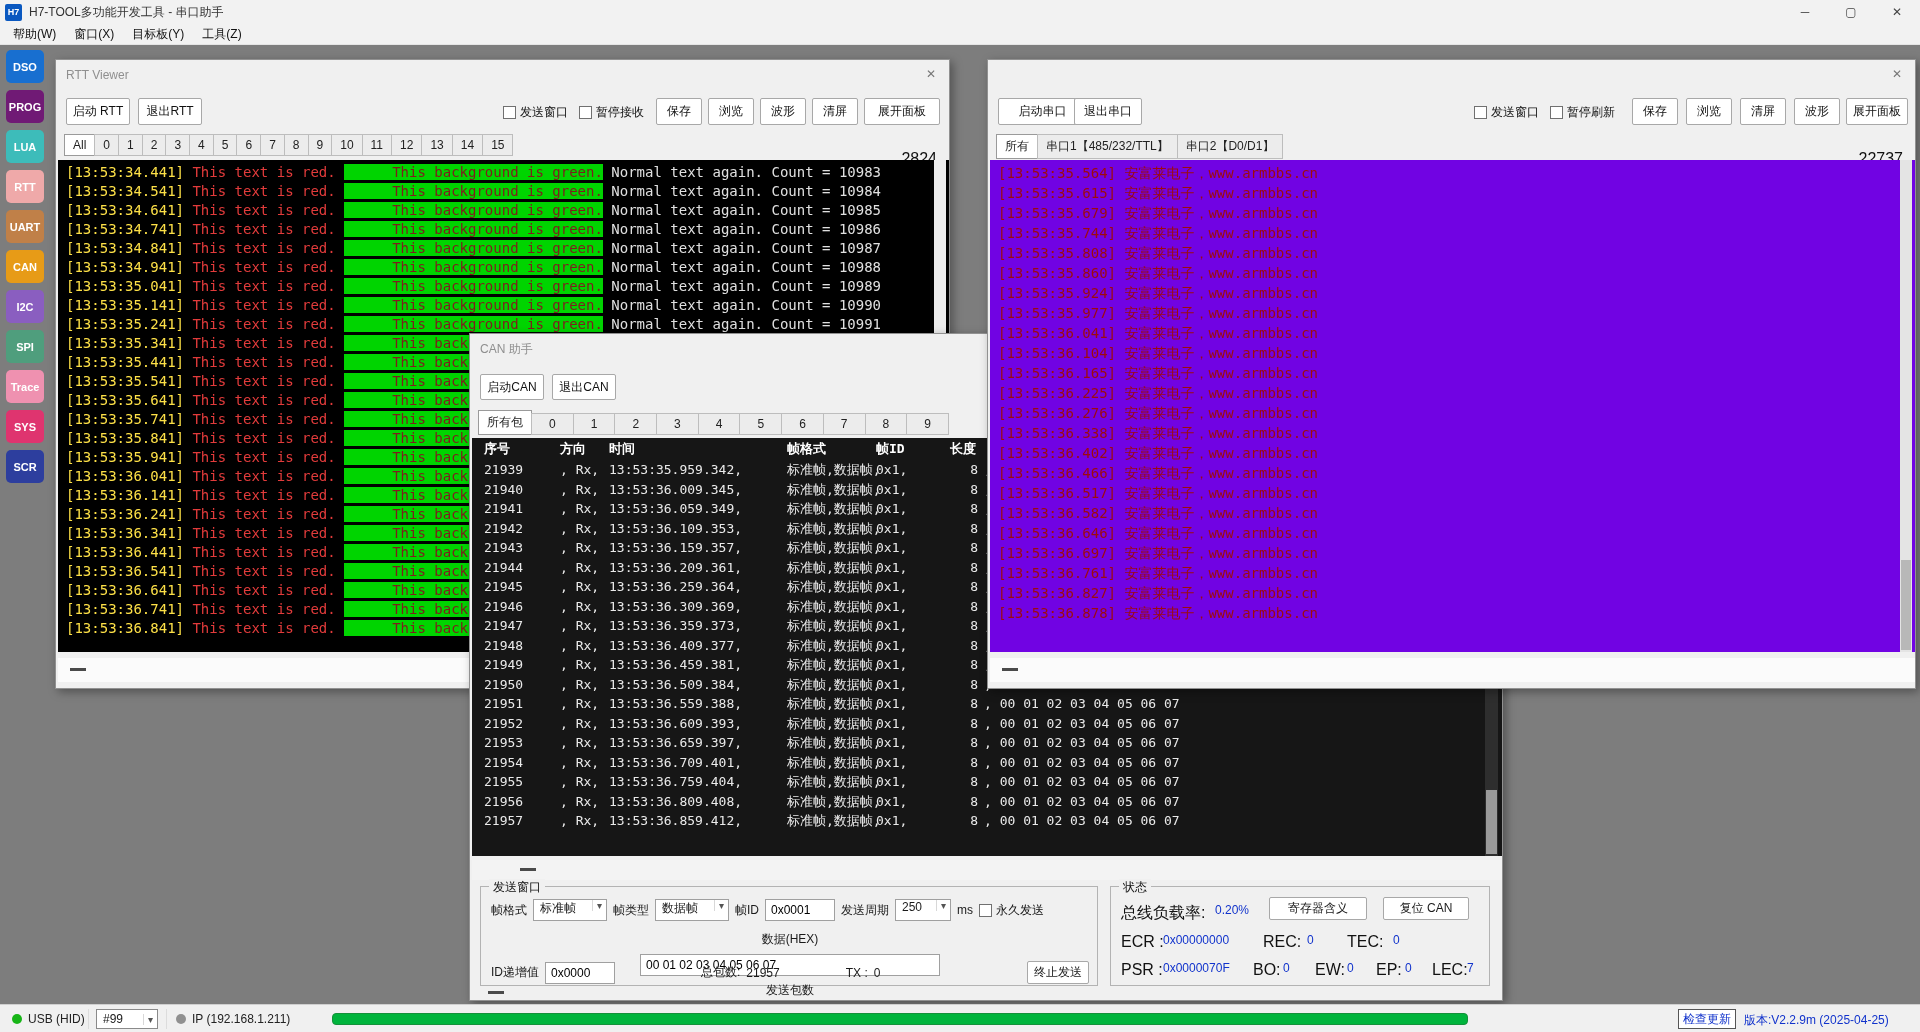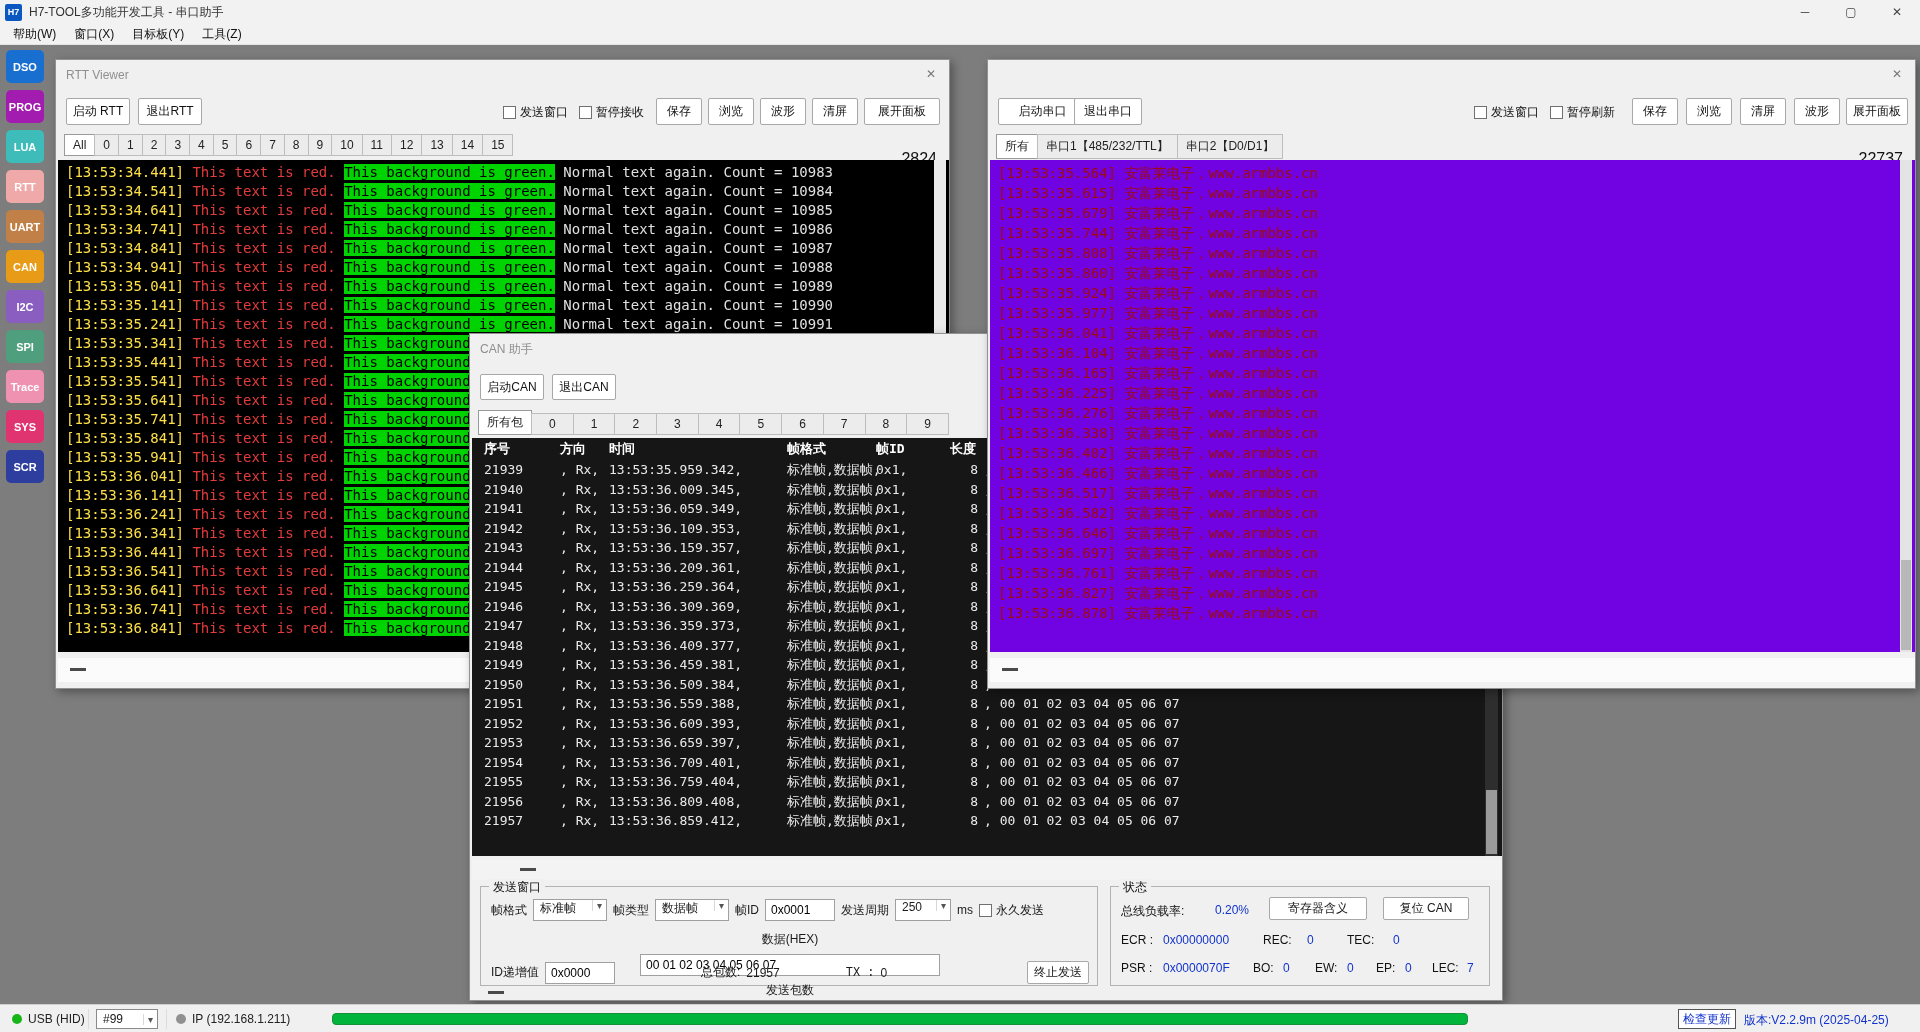--- a/index.html
+++ b/index.html
@@ -39,21 +39,21 @@
   .term{position:absolute;font-family:"DejaVu Sans Mono","Liberation Mono",monospace;font-size:14px;
         white-space:pre;overflow:hidden;padding:3px 8px;}
   .vscroll{position:absolute;background:#ececec;}
   .vthumb{position:absolute;left:1px;background:#c2c2c2;}
   .hstrip{position:absolute;background:#fbfbfb;}
   .dash{position:absolute;width:16px;height:3px;background:#4a4a4a;}
 
   
   .rtt-win{left:55px;top:59px;width:895px;height:630px;z-index:1;}
   .rtt-line{height:19px;line-height:19px;}
-  .rtt-g{color:#000000;}
+  .rtt-g{color:#7f1d1d;padding-left:48px;}
 
   
   .can-win{left:469px;top:333px;width:1034px;height:668px;z-index:2;}
   .can-table{position:absolute;left:2px;top:104px;width:1030px;height:418px;background:#161616;padding-top:2px;overflow:hidden;
              font-family:"DejaVu Sans Mono","Liberation Mono",monospace;font-size:13px;color:#eaeaea;}
   .can-head{height:20px;display:flex;font-weight:bold;color:#fff;padding-left:12px;}
   .can-row{height:19.5px;line-height:19.5px;display:flex;padding-left:12px;white-space:pre;}
   .c-seq{width:76px;flex:none;}
   .c-dir{width:49px;flex:none;}
   .c-time{width:178px;flex:none;}
@@ -63,21 +63,21 @@
   .c-data{margin-left:6px;flex:none;}
   .gbox{position:absolute;border:1px solid #b3b3b3;}
   .gbox-label{position:absolute;top:-8px;left:8px;background:#f0f0f0;padding:0 4px;font-size:12px;color:#111;}
   .srow{position:absolute;left:10px;right:8px;display:flex;align-items:center;gap:6px;font-size:12px;}
   .selbox{height:22px;background:#fff;border:1px solid #a0a0a0;display:flex;align-items:flex-start;font-size:12px;padding-left:6px;flex:none;}
   .selarrow{margin-left:auto;color:#555;font-size:10px;padding:0 4px;border-left:1px solid #d8d8d8;}
   .inp{height:22px;background:#fff;border:1px solid #a0a0a0;font-size:12px;padding:0 5px;
        font-family:"Liberation Sans","DejaVu Sans",sans-serif;flex:none;}
   .fbtn{background:#fff;border:1px solid #a8a8a8;border-radius:2px;font-size:12px;height:23px;
         display:flex;align-items:center;justify-content:center;flex:none;}
-  .sl{position:absolute;font-size:12px;color:#111;}
+  .sl{position:absolute;font-size:16px;color:#111;}
   .sv{position:absolute;font-size:12px;color:#1133cc;}
   .stbtn{position:absolute;background:#fff;border:1px solid #a8a8a8;border-radius:2px;font-size:12px;height:23px;
          display:flex;align-items:center;justify-content:center;}
 
   
   .ser-win{left:987px;top:59px;width:929px;height:630px;z-index:3;}
   .ser-line{height:20px;line-height:20px;}
 
   
   .statusbar{position:absolute;left:0;bottom:0;width:1920px;height:28px;background:#f0f0f0;border-top:1px solid #cfcfcf;z-index:20;}
@@ -108,21 +108,21 @@
     <span class="menu-item">帮助(W)</span>
     <span class="menu-item">窗口(X)</span>
     <span class="menu-item">目标板(Y)</span>
     <span class="menu-item">工具(Z)</span>
   </div>
 
 <div class="client"></div>
 
 <div class="sidebar">
     <div class="side-icon" style="background: rgb(24, 111, 208);">DSO</div>
-    <div class="side-icon" style="background: #a21caf;">PROG</div>
+    <div class="side-icon" style="background: #701a75;">PROG</div>
     <div class="side-icon" style="background: rgb(61, 188, 186);">LUA</div>
     <div class="side-icon" style="background: rgb(239, 169, 169);">RTT</div>
     <div class="side-icon" style="background: rgb(192, 128, 72);">UART</div>
     <div class="side-icon" style="background: rgb(231, 155, 23);">CAN</div>
     <div class="side-icon" style="background: rgb(138, 94, 192);">I2C</div>
     <div class="side-icon" style="background: rgb(79, 158, 125);">SPI</div>
     <div class="side-icon" style="background: rgb(239, 145, 176);">Trace</div>
     <div class="side-icon" style="background: rgb(223, 52, 111);">SYS</div>
     <div class="side-icon" style="background: rgb(45, 62, 158);">SCR</div>
   </div>
@@ -262,21 +262,21 @@
       <input class="inp" style="width: 300px;" value="00 01 02 03 04 05 06 07">
       <span>发送包数</span>
       <input class="inp" style="width: 64px;" value="1">
       <div class="fbtn" style="width:50px;margin-left:auto;">发送</div>
     </div>
     <div class="srow" style="top:74px;">
       <span>ID递增值</span>
       <input class="inp" style="width: 70px;" value="0x0000">
       <span style="margin-left:80px;">总包数:</span>
       <span>21957</span>
-      <span style="margin-left:60px;font-family:Liberation Mono, monospace;">TX :</span>
+      <span style="margin-left:60px;">TX :</span>
       <span>0</span>
       <div class="fbtn" style="width:62px;margin-left:auto;">终止发送</div>
     </div>
   </div>
 
   <div class="gbox" style="left:640px;top:552px;width:380px;height:100px;">
     <span class="gbox-label">状态</span>
     <span class="sl" style="left:10px;top:16px;">总线负载率:</span>
     <span class="sv" style="left:104px;top:16px;">0.20%</span>
     <div class="stbtn" style="left:158px;top:10px;width:98px;">寄存器含义</div>

